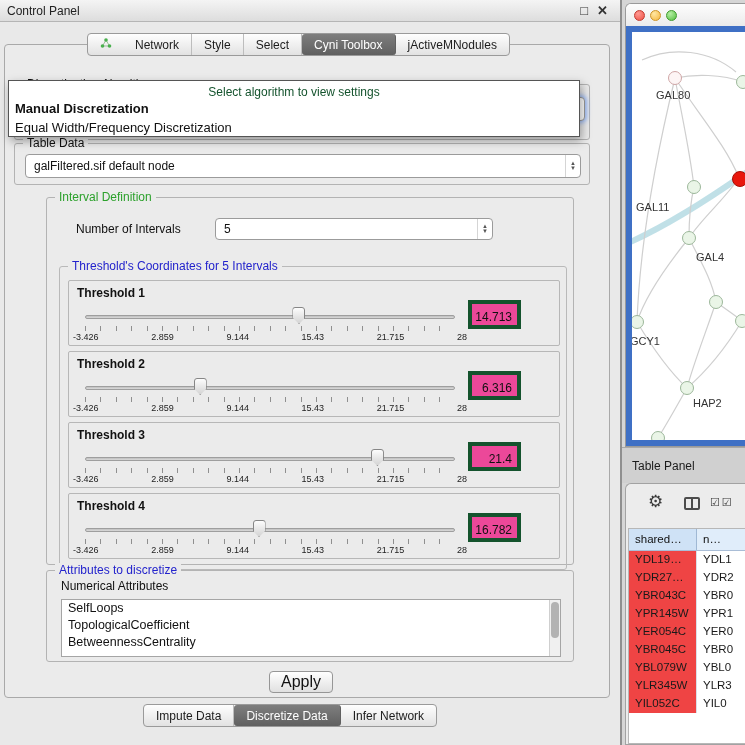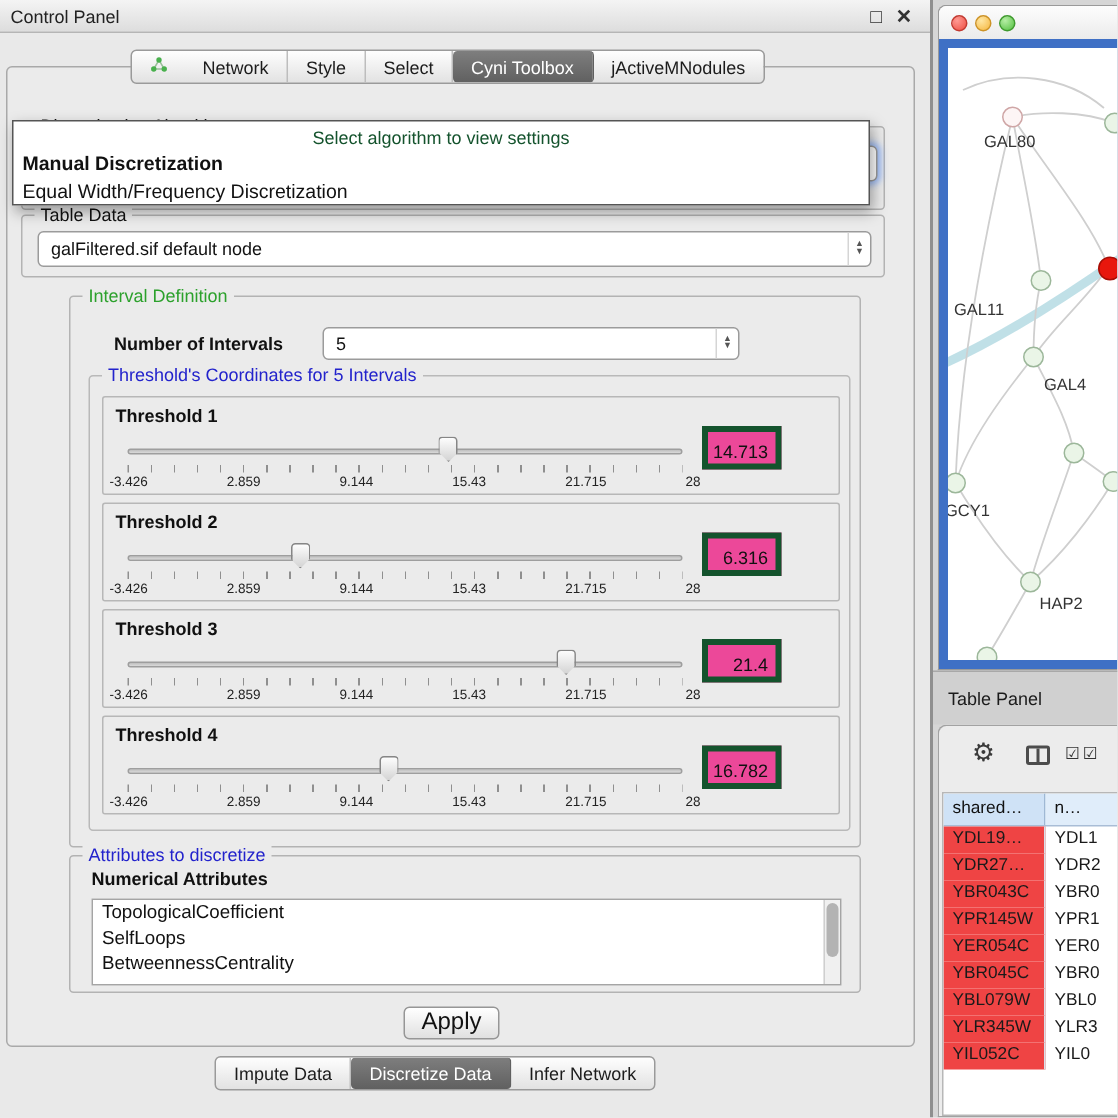--- a/index.html
+++ b/index.html
@@ -32,21 +32,21 @@
   .combo .val{flex:1;padding:0 8px;white-space:nowrap;overflow:hidden;color:#111;}
   .stepper{width:15px;height:100%;display:flex;flex-direction:column;align-items:center;justify-content:center;color:#555;border-left:1px solid #d5d5d5;}
   .stepper span{font-size:6px;line-height:5px;}
   .combo.focused{box-shadow:0 0 4px 2px rgba(110,160,255,.65);}
 
   #algo-popup{position:absolute;left:8px;top:80px;width:572px;height:57px;background:#fff;border:1px solid #555;box-shadow:2px 4px 9px rgba(0,0,0,.35);z-index:30;font-size:13px;}
   #algo-popup .ph{text-align:center;color:#14532d;font-size:12px;height:19px;padding-top:4px;}
   #algo-popup .opt{height:19px;line-height:18px;padding:0 6px;color:#111;}
   #algo-popup .opt.b{font-weight:bold;}
 
-  .boldlabel{font-weight:bold;color:#111;position:absolute;white-space:nowrap;}
+  .boldlabel{font-weight:normal;color:#111;position:absolute;white-space:nowrap;}
 
   .thbox{position:absolute;left:8px;width:492px;height:66px;border:1px solid #b7b7b7;border-radius:2px;background:#ebebeb;}
   .thlabel{position:absolute;left:8px;top:5px;font-weight:bold;color:#111;}
   .slider{position:absolute;left:16px;top:24px;width:370px;height:38px;}
   .track{position:absolute;left:0;top:10px;width:100%;height:4px;background:linear-gradient(#bfbfbf,#dadada);border:1px solid #9e9e9e;border-radius:2px;}
   .thumb{position:absolute;top:2px;width:13px;height:17px;background:linear-gradient(#fdfdfd,#d4d4d4);border:1px solid #868686;border-radius:3px 3px 0 0;clip-path:polygon(0 0,100% 0,100% 62%,50% 100%,0 62%);margin-left:-6px;}
   .ticks{position:absolute;left:0;top:21px;width:100%;height:5px;background:repeating-linear-gradient(90deg,#8f8f8f 0,#8f8f8f 1px,transparent 1px,transparent 15.4px);}
   .scale{position:absolute;left:-12px;right:-12px;top:27px;display:flex;justify-content:space-between;font-size:9px;color:#222;}
   .valuebox{position:absolute;right:38px;top:19px;width:53px;height:29px;background:#ec4899;border:4px solid #14532d;text-align:right;line-height:27px;padding-right:5px;color:#111;}
 
@@ -161,21 +161,21 @@
 
     <span class="boldlabel" style="left:29px;top:24px;">Number of Intervals</span>
     <div class="combo" style="left:168px;top:20px;width:278px;height:22px;">
       <span class="val">5</span>
       <span class="stepper">
           <span>▲</span>
           <span>▼</span>
         </span>
     </div>
 
-    <div class="groupbox" style="left:12px;top:52px;width:508px;height:304px;border-color:#b9b9b9;">
+    <div class="groupbox" style="left:12px;top:68px;width:508px;height:304px;border-color:#b9b9b9;">
       <span class="gtitle blue">Threshold's Coordinates for 5 Intervals</span>
 
       <div class="thbox" style="top:13px;">
         <span class="thlabel">Threshold 1</span>
         <div class="slider">
           <div class="track"></div>
           <div class="thumb" style="left: 57.7%;"></div>
           <div class="ticks"></div>
           <div class="scale">
             <span>-3.426</span>
@@ -242,22 +242,22 @@
         </div>
         <div class="valuebox">16.782</div>
       </div>
     </div>
   </div>
 
   <div class="groupbox" style="left:46px;top:570px;width:528px;height:92px;">
     <span class="gtitle blue">Attributes to discretize</span>
     <span class="boldlabel" style="left:14px;top:8px;">Numerical Attributes</span>
     <div id="attr-list">
+      <div class="item">SelfLoops</div>
       <div class="item">TopologicalCoefficient</div>
-      <div class="item">SelfLoops</div>
       <div class="item">BetweennessCentrality</div>
       <div id="attr-sb">
           <div class="sb-thumb"></div>
         </div>
     </div>
   </div>
 
   <button id="apply-btn">Apply</button>
 
   <div class="tabbar" id="bottom-tabs">

